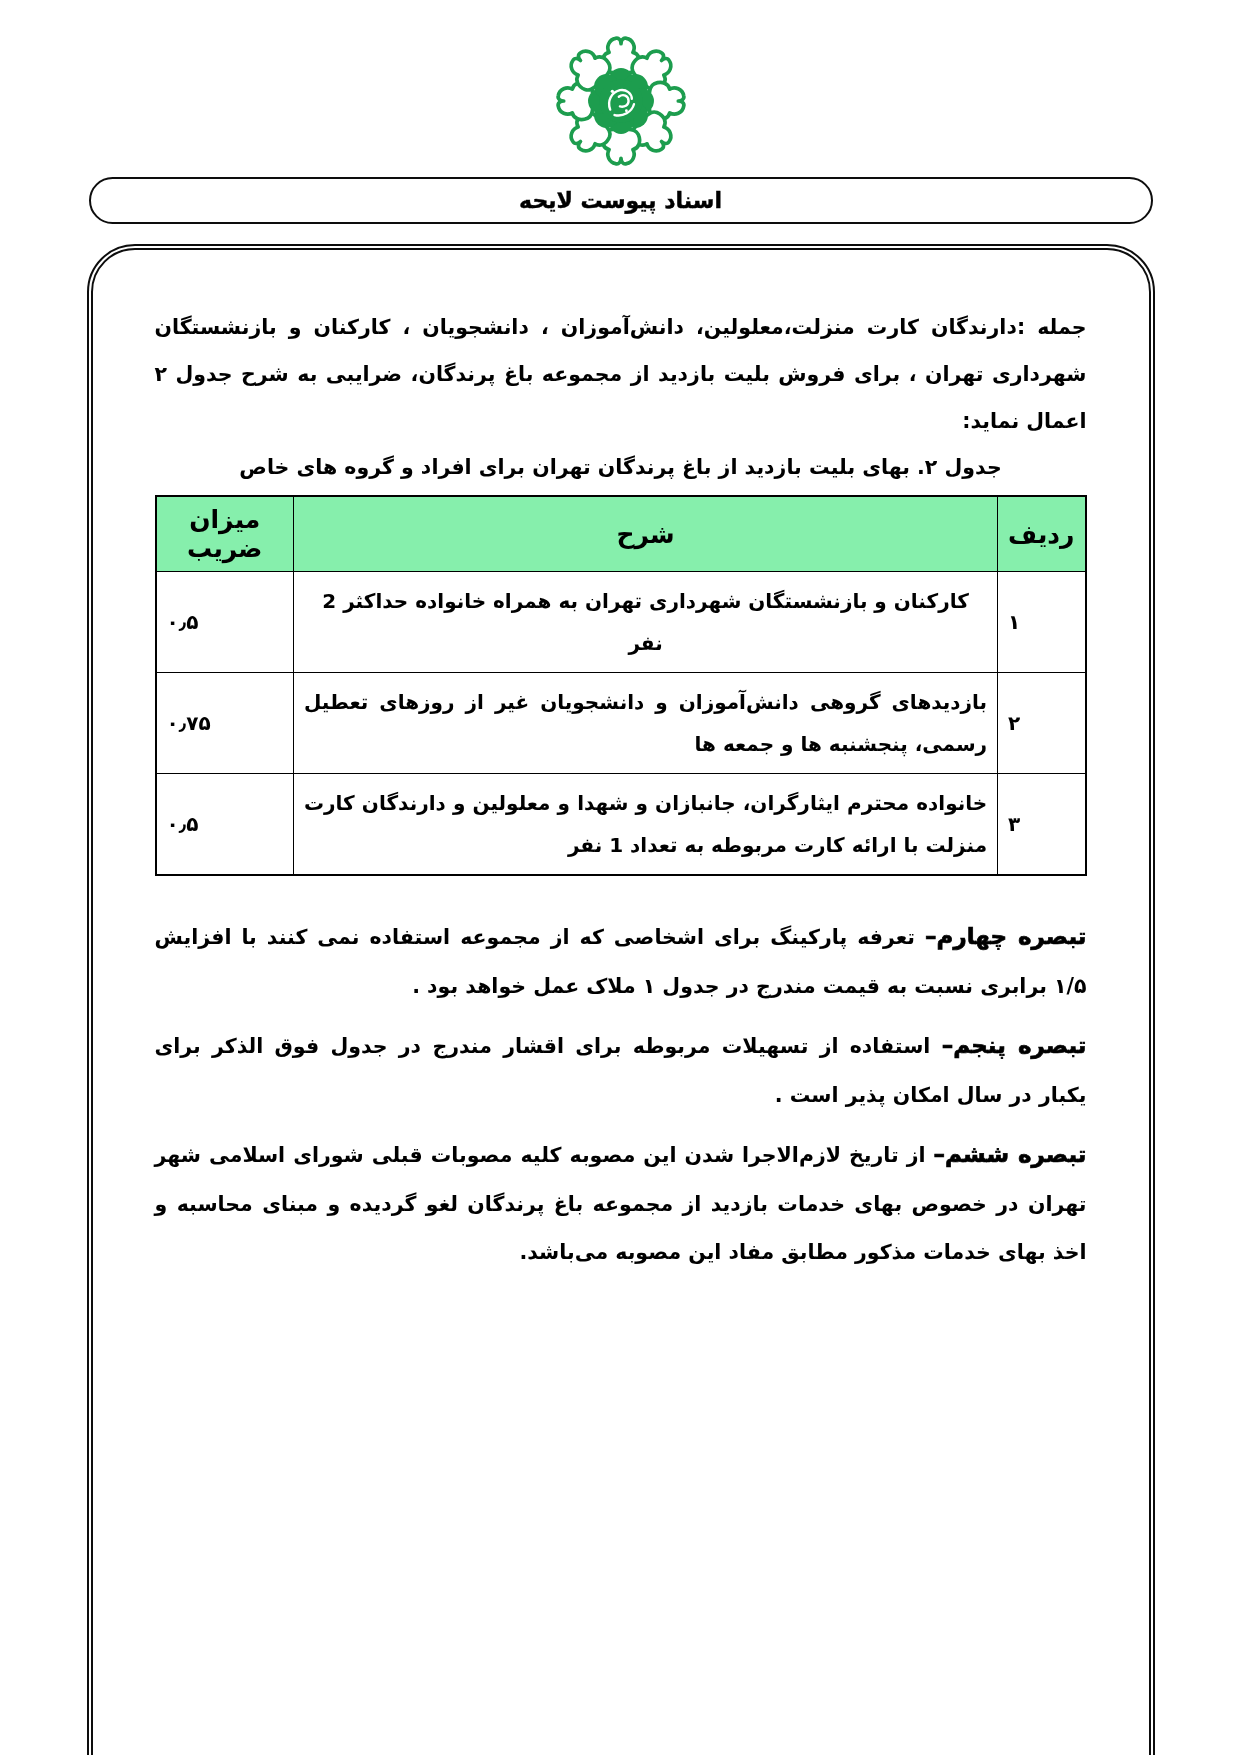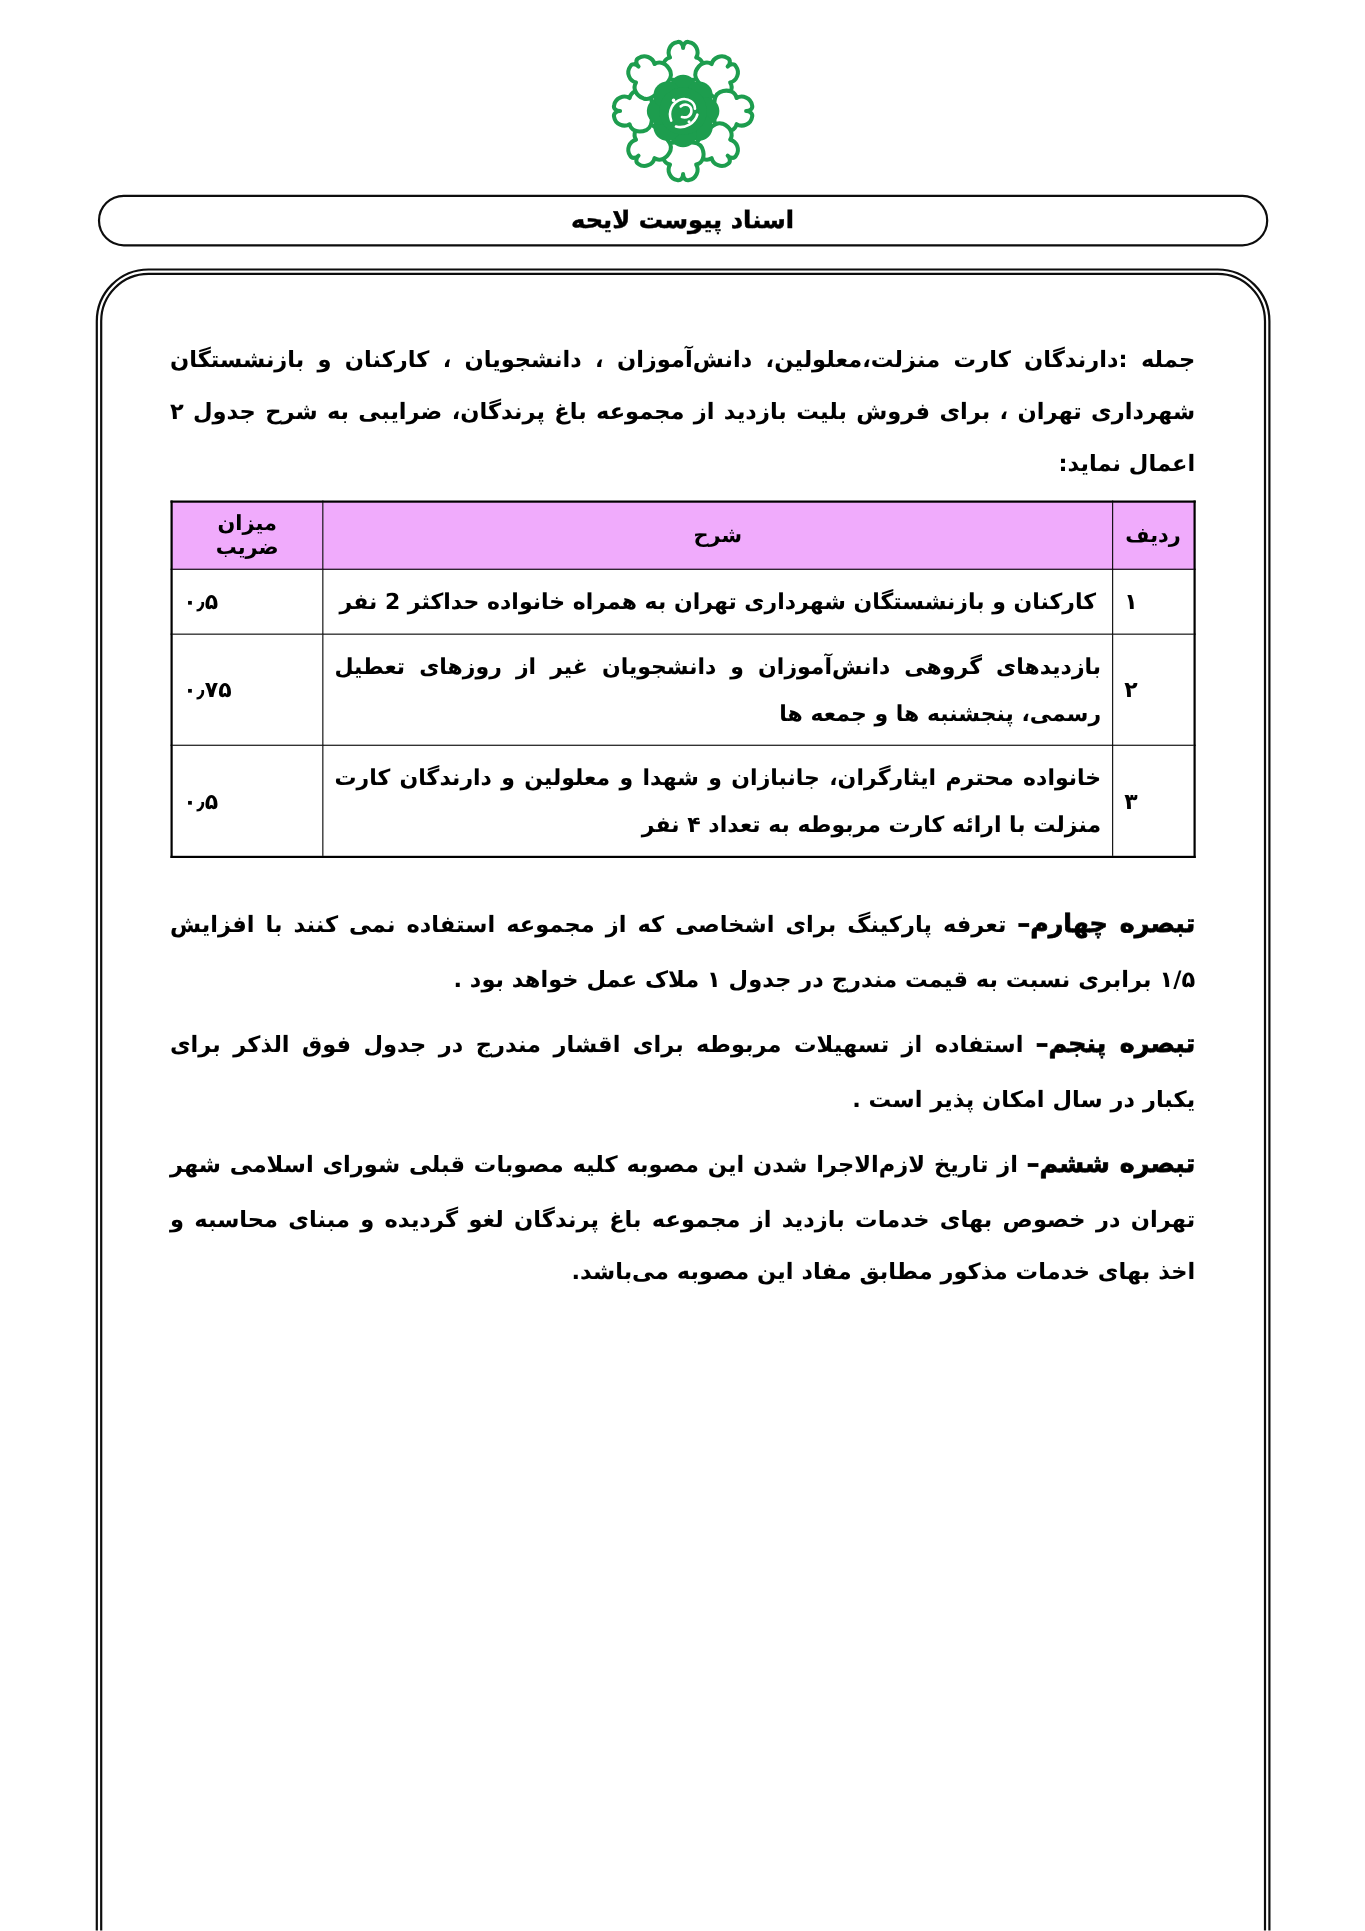--- a/index.html
+++ b/index.html
@@ -57,23 +57,23 @@
     border: 2px solid #000;
     font-weight: bold;
     font-size: 20px;
   }
   table.fee-table th, table.fee-table td {
     border: 1.6px solid #000;
     vertical-align: middle;
     padding: 8px 10px;
   }
   table.fee-table thead th {
-    background: #f0abfc;
+    background: #86efac;
     height: 48px;
-    font-size: 19px;
+    font-size: 25px;
     font-weight: bold;
   }
   col.c-row  { width: 74px; }
   col.c-coef { width: 138px; }
   td.cell-row, td.cell-coef { text-align: left; }
   td.cell-desc { text-align: justify; line-height: 2.1; }
   tr.r1 td.cell-desc { text-align: center; height: 58px; }
   tr.r2 td.cell-desc, tr.r3 td.cell-desc { height: 100px; }
 
   .notes { margin-top: 34px; }
@@ -131,20 +131,21 @@
 </div>
 
 <div class="header-box">
   <div class="title">اسناد پیوست لایحه</div>
 </div>
 
 <div class="main-box">
 
   <p class="para intro">جمله :دارندگان کارت منزلت،معلولین، دانش‌آموزان ، دانشجویان ، کارکنان و بازنشستگان شهرداری تهران ، برای فروش بلیت بازدید از مجموعه باغ پرندگان، ضرایبی به شرح جدول ۲ اعمال نماید:</p>
 
+  <p class="table-caption">جدول ۲. بهای بلیت بازدید از باغ پرندگان تهران برای افراد و گروه های خاص</p>
 
   <table class="fee-table">
     <colgroup>
       <col class="c-row">
         <col class="c-desc">
         <col class="c-coef">
     </colgroup>
     <thead>
       <tr>
         <th>ردیف</th>
@@ -158,21 +159,21 @@
         <td class="cell-desc">کارکنان و بازنشستگان شهرداری تهران به همراه خانواده حداکثر 2 نفر</td>
         <td class="cell-coef">۰٫۵</td>
       </tr>
       <tr class="r2">
         <td class="cell-row">۲</td>
         <td class="cell-desc">بازدیدهای گروهی دانش‌آموزان و دانشجویان غیر از روزهای تعطیل رسمی، پنجشنبه ها و جمعه ها</td>
         <td class="cell-coef">۰٫۷۵</td>
       </tr>
       <tr class="r3">
         <td class="cell-row">۳</td>
-        <td class="cell-desc">خانواده محترم ایثارگران، جانبازان و شهدا و معلولین و دارندگان کارت منزلت با ارائه کارت مربوطه به تعداد ۴ نفر</td>
+        <td class="cell-desc">خانواده محترم ایثارگران، جانبازان و شهدا و معلولین و دارندگان کارت منزلت با ارائه کارت مربوطه به تعداد 1 نفر</td>
         <td class="cell-coef">۰٫۵</td>
       </tr>
     </tbody>
   </table>
 
   <div class="notes">
     <p class="para note"><span class="note-label">تبصره چهارم–</span><span> تعرفه پارکینگ برای اشخاصی که از مجموعه استفاده نمی کنند با افزایش ۱/۵ برابری نسبت به قیمت مندرج در جدول ۱ ملاک عمل خواهد بود .</span></p>
     <p class="para note"><span class="note-label">تبصره پنجم–</span><span> استفاده از تسهیلات مربوطه برای اقشار مندرج در جدول فوق الذکر برای یکبار در سال امکان پذیر است .</span></p>
     <p class="para note"><span class="note-label">تبصره ششم–</span><span> از تاریخ لازم‌الاجرا شدن این مصوبه کلیه مصوبات قبلی شورای اسلامی شهر تهران در خصوص بهای خدمات بازدید از مجموعه باغ پرندگان لغو گردیده و مبنای محاسبه و اخذ بهای خدمات مذکور مطابق مفاد این مصوبه می‌باشد.</span></p>
   </div>

